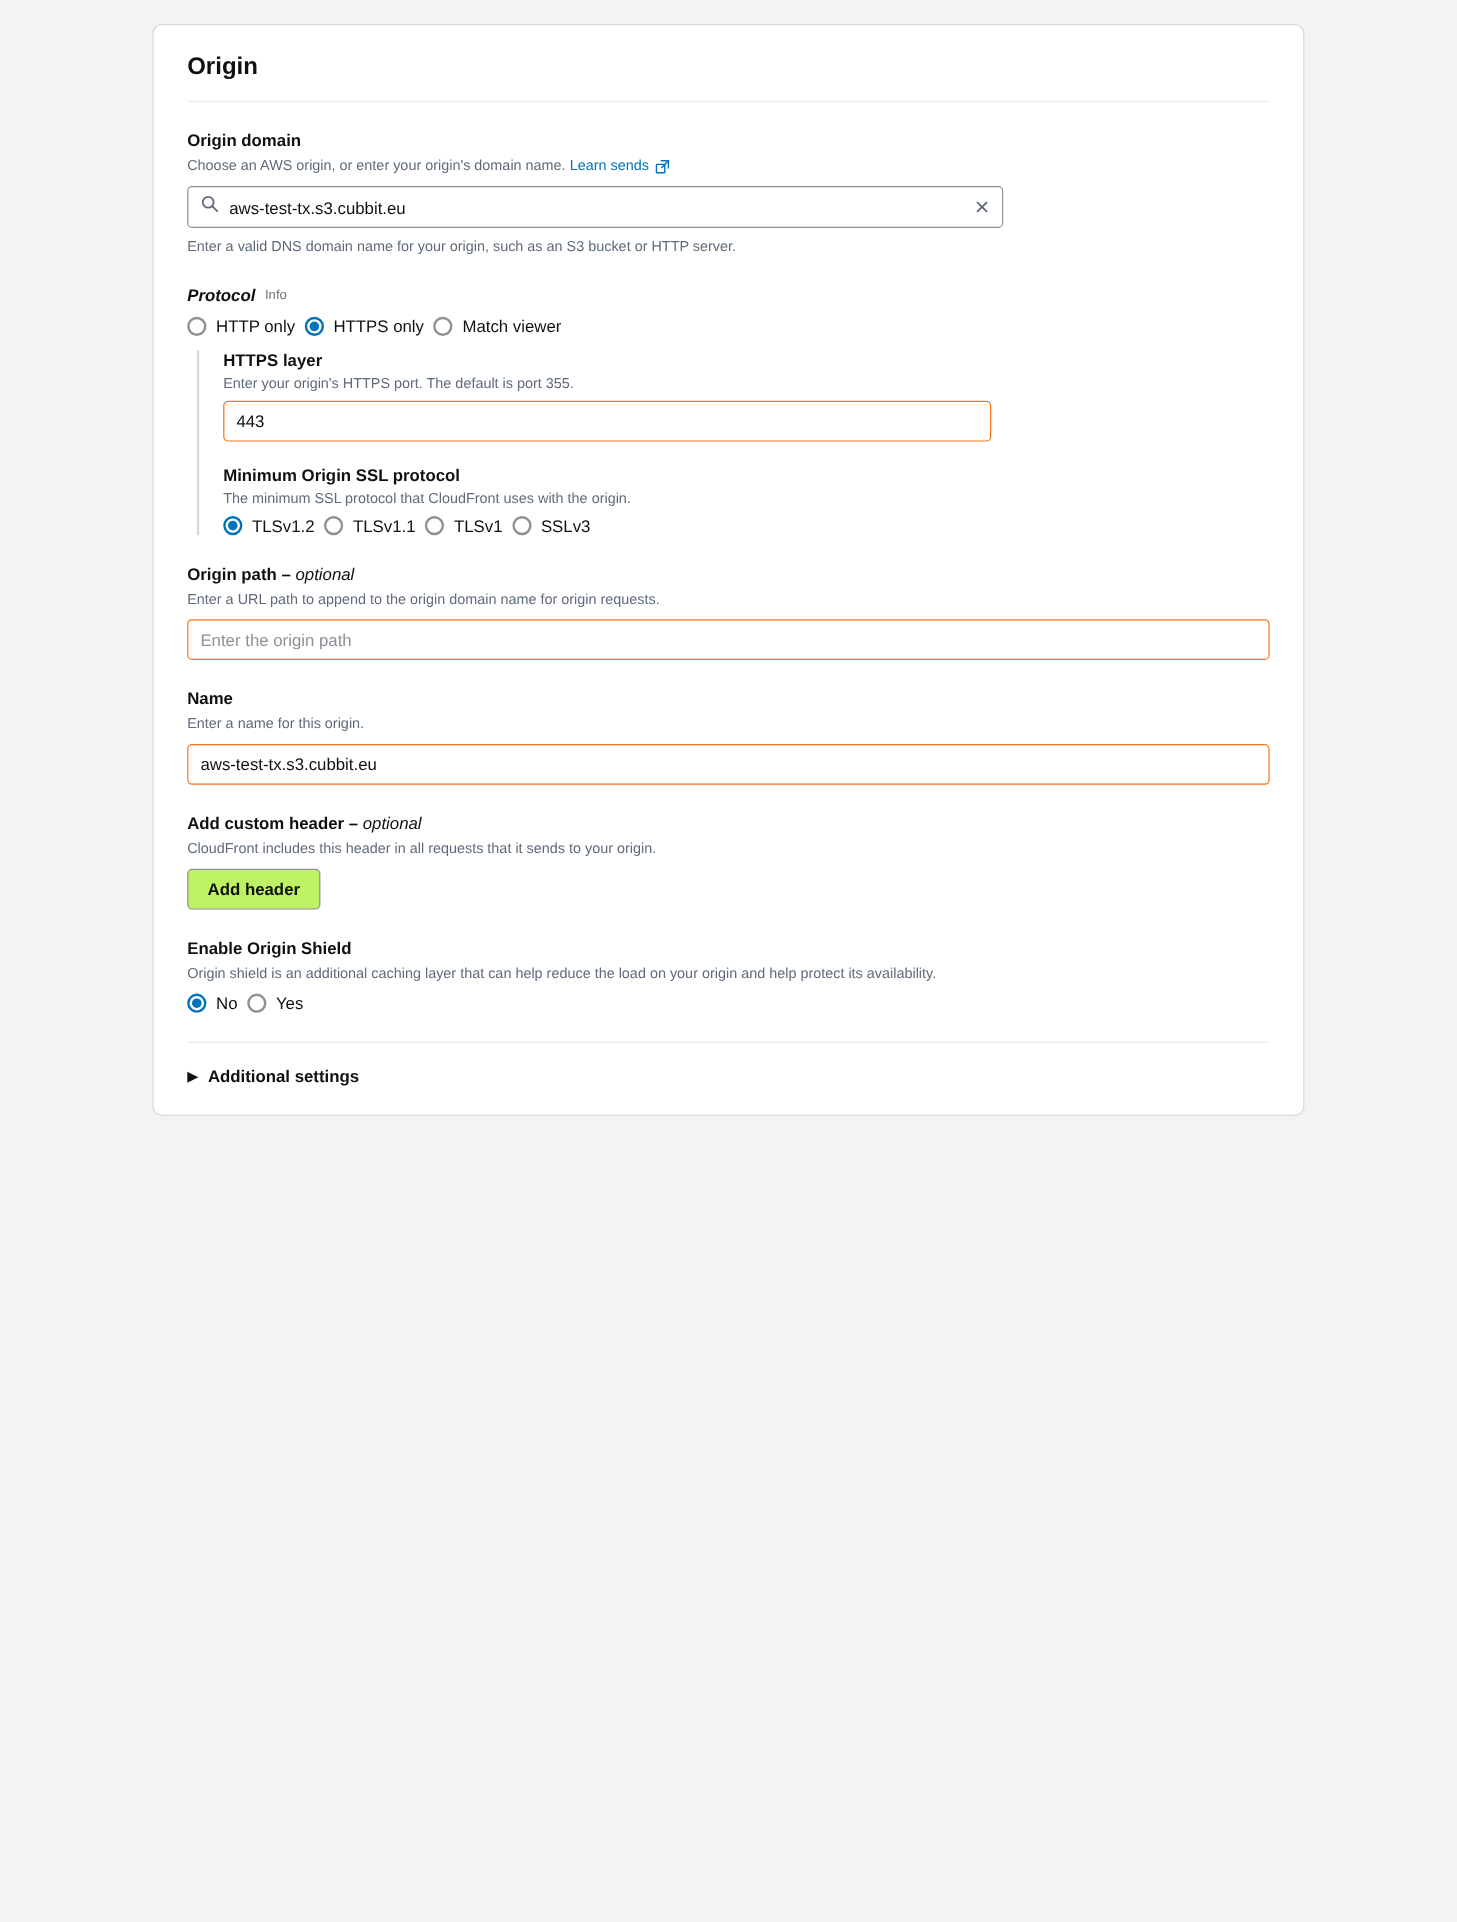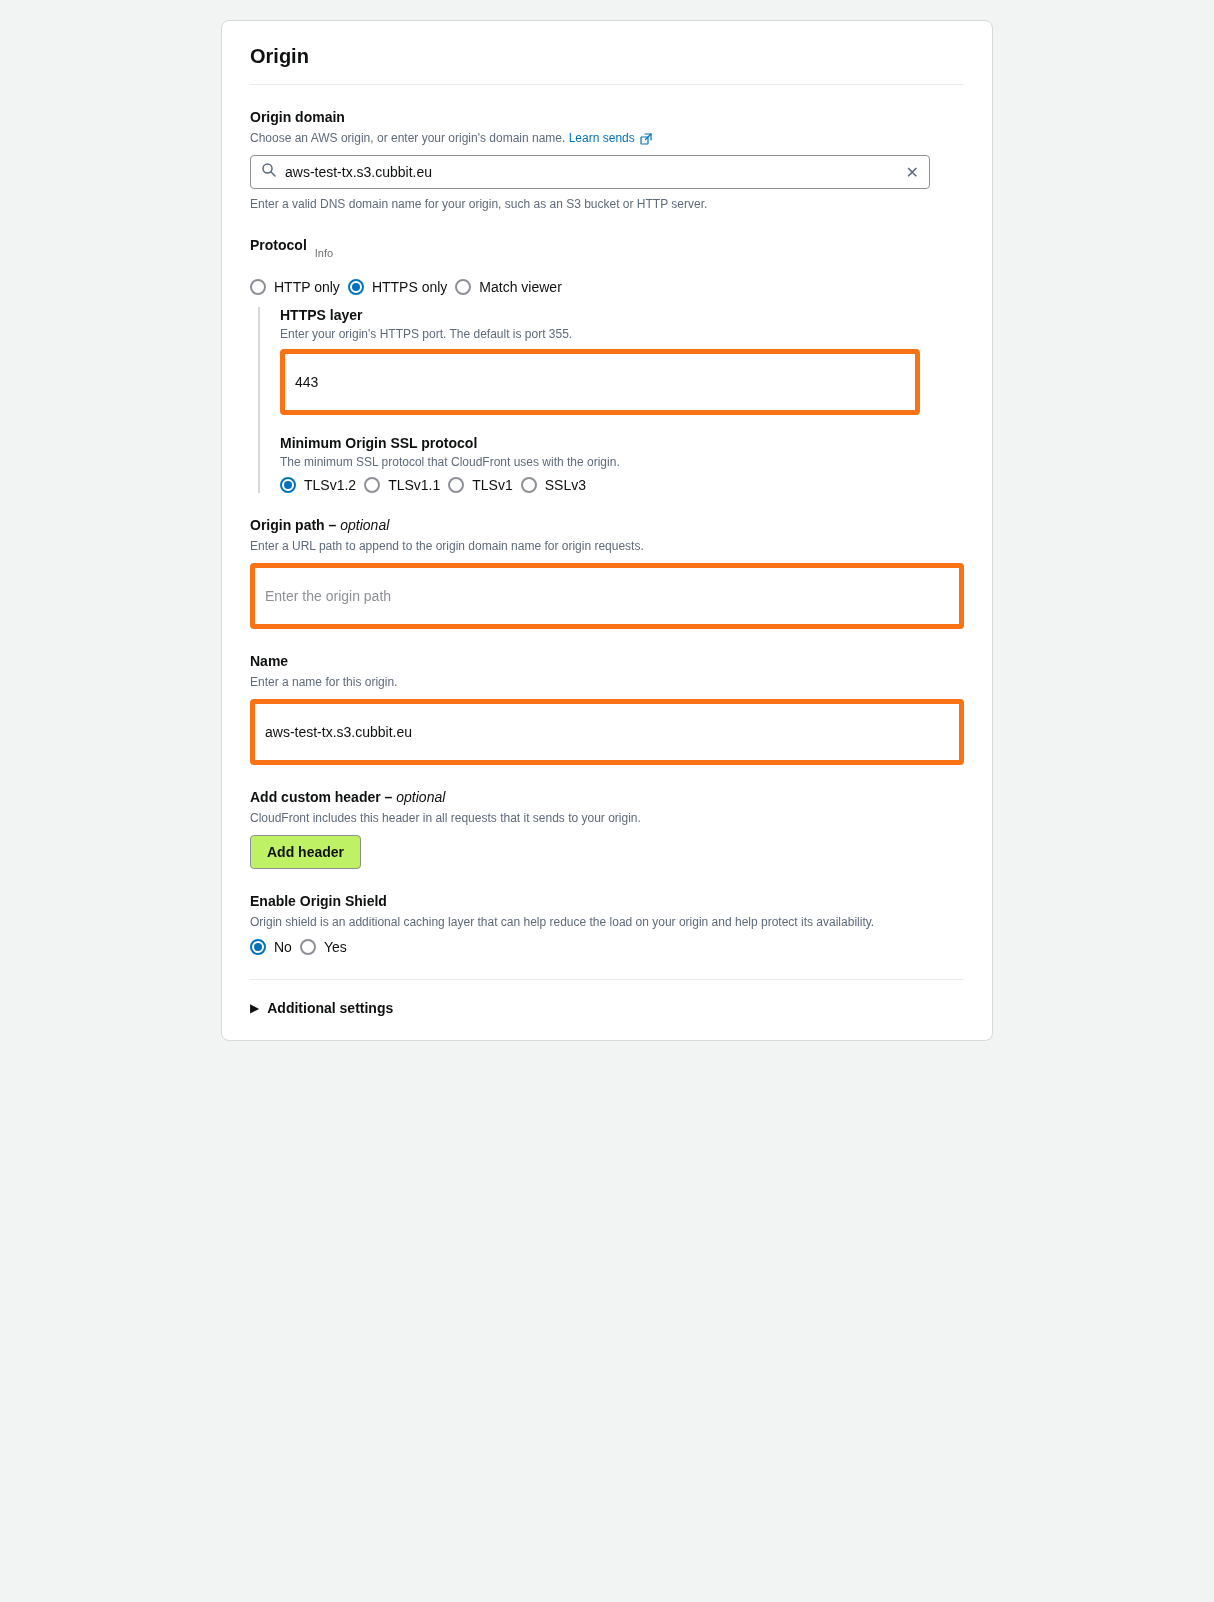--- a/index.html
+++ b/index.html
@@ -10,21 +10,21 @@
       justify-content: center;
       align-items: flex-start;
       padding: 20px;
       min-height: 100vh;
     }
     .card {
       background: #fff;
       border: 1px solid #d5d9d9;
       border-radius: 8px;
       padding: 24px 28px;
-      width: 772px;
+      width: 960px;
       max-width: 100%;
     }
     .page-title {
       font-size: 20px;
       font-weight: 700;
       color: #0f1111;
       margin-bottom: 24px;
       padding-bottom: 16px;
       border-bottom: 1px solid #e9ebed;
     }
@@ -162,22 +162,22 @@
       margin-bottom: 4px;
     }
     .sub-field-description {
       font-size: 12px;
       color: #5f6b7a;
       margin-bottom: 8px;
     }
     .text-input {
       width: 100%;
       max-width: 640px;
-      padding: 20px 10px;
-      border: 5px solid #f97316;
+      padding: 8px 10px;
+      border: 1px solid #f97316;
       border-radius: 4px;
       font-size: 14px;
       color: #0f1111;
       outline: none;
     }
     .text-input::placeholder {
       color: #8d9096;
     }
     .sub-section-gap {
       margin-top: 20px;
@@ -240,21 +240,21 @@
         </svg>
       </span>
       <input type="text" value="aws-test-tx.s3.cubbit.eu" style="">
       <span class="clear-icon">✕</span>
     </div>
     <div class="field-description" style="margin-top:6px;">Enter a valid DNS domain name for your origin, such as an S3 bucket or HTTP server.</div>
   </div>
 
   <div class="section protocol-section">
     <div class="field-label-row">
-      <span class="field-label" style="margin-bottom:16px;">Protocol</span>
+      <span class="field-label" style="margin-bottom:0;font-style:italic;">Protocol</span>
       <a href="#" class="info-link">Info</a>
     </div>
     <div class="radio-group">
       <label class="radio-item">
         <input type="radio" name="protocol" style="">
         <span class="radio-label">HTTP only</span>
       </label>
       <label class="radio-item">
         <input type="radio" name="protocol" checked="" style="">
         <span class="radio-label">HTTPS only</span>

